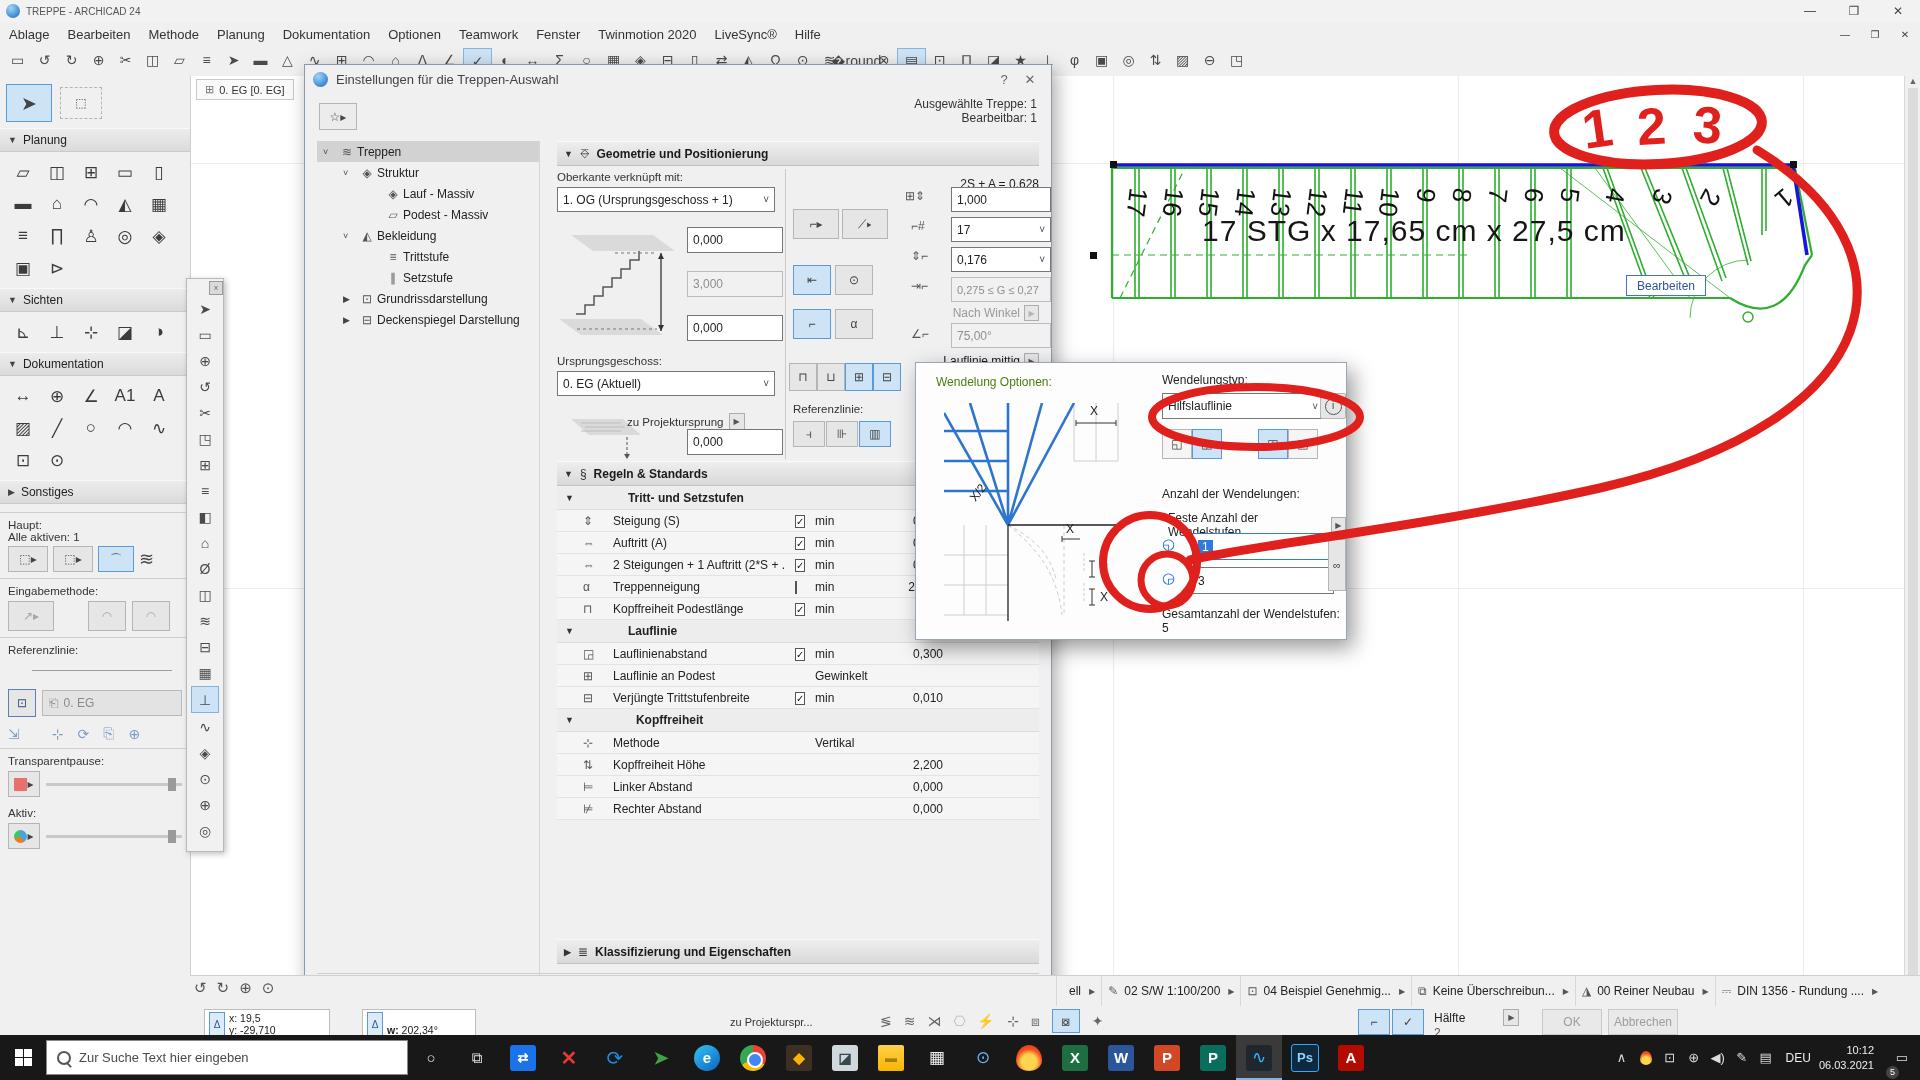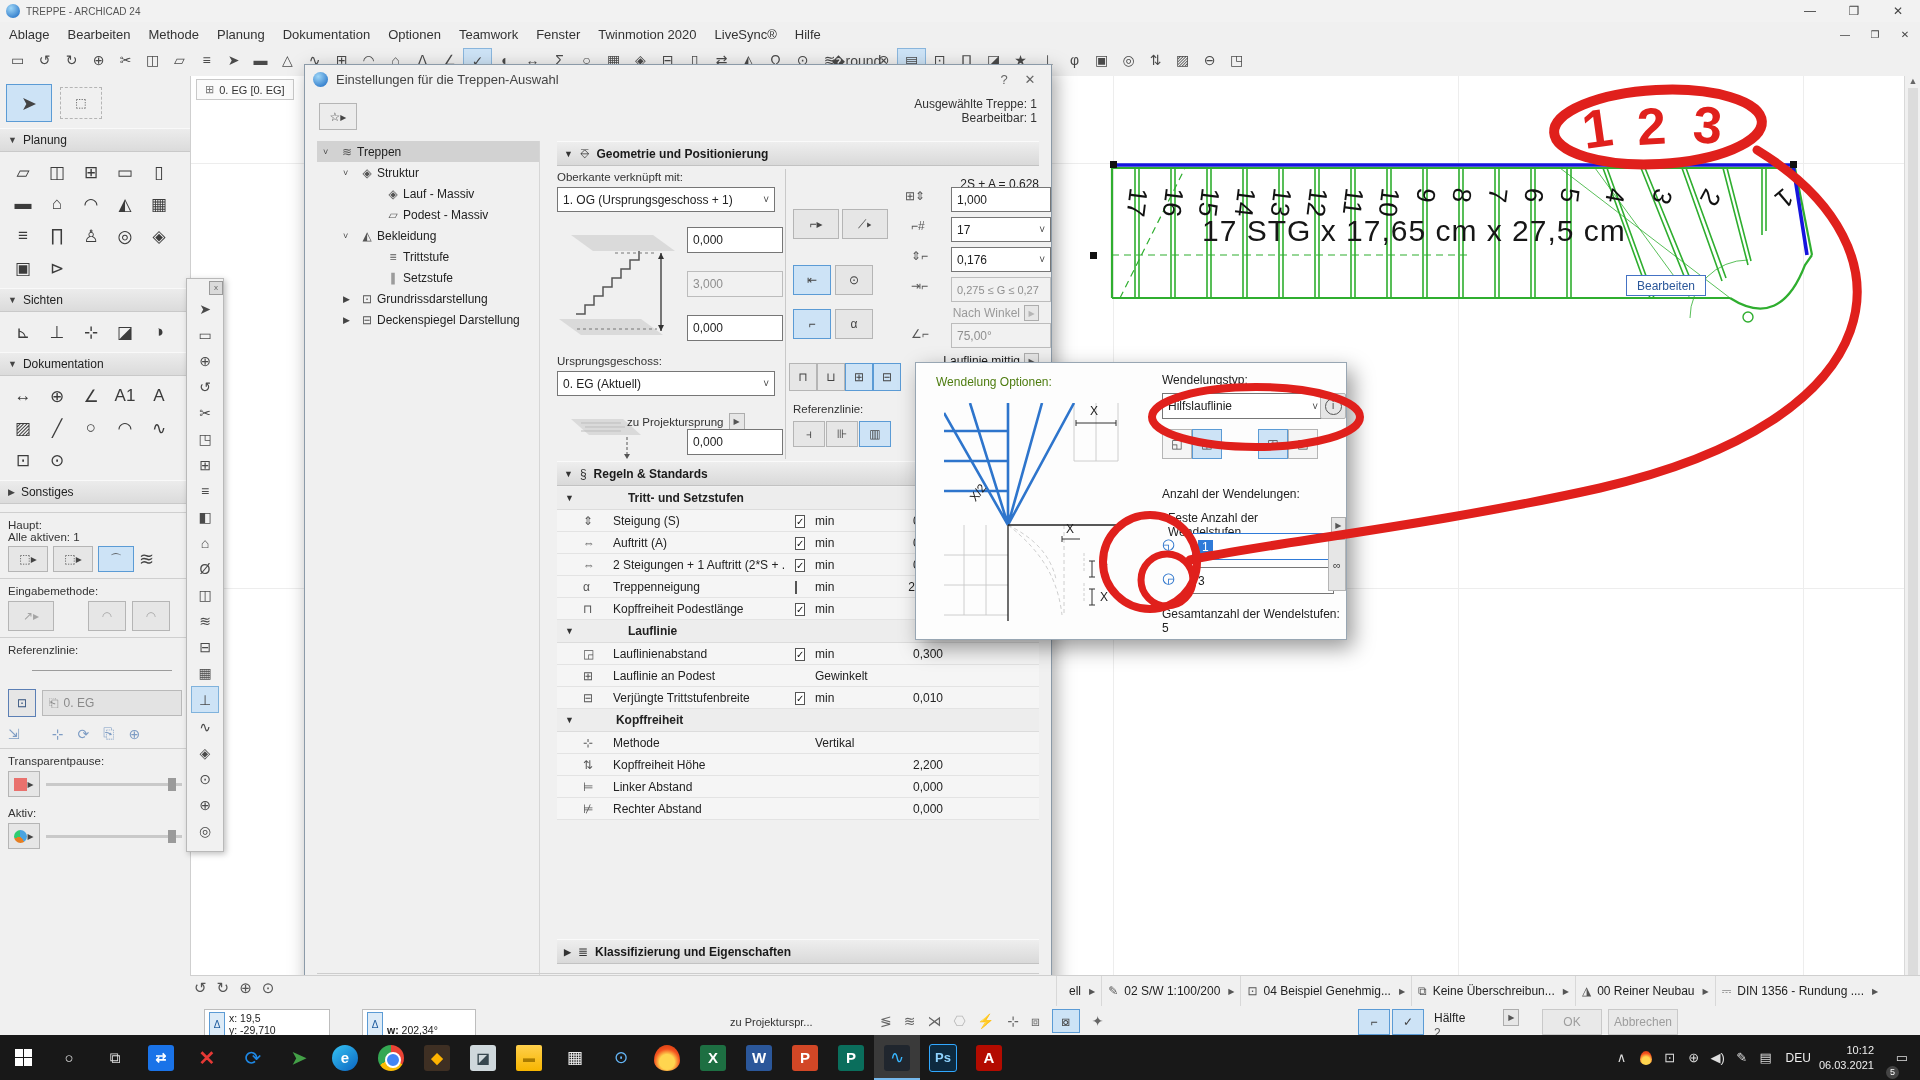--- a/index.html
+++ b/index.html
@@ -648,21 +648,21 @@
         <div class="rrow">
         <span class="ric">⊟</span>
           <span class="rlab">Verjüngte Trittstufenbreite</span>
         <span class="rchk"><span class="cb show show2" style="visibility: visible;">✓</span></span>
         <span class="rmid">min</span>
           <span class="rval">0,010</span>
       </div>
       </div>
     <div class="grphdr">
         <span class="car">▼</span>
-        <span style="margin-left:34px">Kopffreiheit</span>
+        <span style="margin-left:54px">Kopffreiheit</span>
       </div>
     <div>
         <div class="rrow">
         <span class="ric">⊹</span>
           <span class="rlab">Methode</span>
         <span class="rchk"><span class="cb" style="visibility: hidden;">✓</span></span>
         <span class="rmid">Vertikal</span>
           <span class="rval"></span>
       </div>
         <div class="rrow">
@@ -852,20 +852,26 @@
 
 <div class="abs" id="taskbar">
   <div class="tbslot">
     <span style="display:grid;grid-template-columns:8px 8px;grid-gap:1px">
       <span style="width:8px;height:8px;background:#fff"></span>
         <span style="width:8px;height:8px;background:#fff"></span>
       <span style="width:8px;height:8px;background:#fff"></span>
         <span style="width:8px;height:8px;background:#fff"></span>
     </span>
   </div>
+  <div class="flex" style="width:340px;height:33px;background:#fff;border:1px solid #888;padding:0 10px;gap:8px">
+    <span style="width:10px;height:10px;border:2px solid #555;border-radius:50%;position:relative;display:inline-block">
+      <span style="position:absolute;width:2px;height:6px;background:#555;left:9px;top:9px;transform:rotate(-45deg)"></span>
+    </span>
+    <span style="color:#4b4b4b;font-size:13px">Zur Suche Text hier eingeben</span>
+  </div>
   <div class="flex">
       <span class="tbslot">
       <span class="appic tb-plain">○</span>
     </span>
       <span class="tbslot">
       <span class="appic tb-plain">⧉</span>
     </span>
       <span class="tbslot">
       <span class="appic tb-teamviewer">⇄</span>
     </span>

